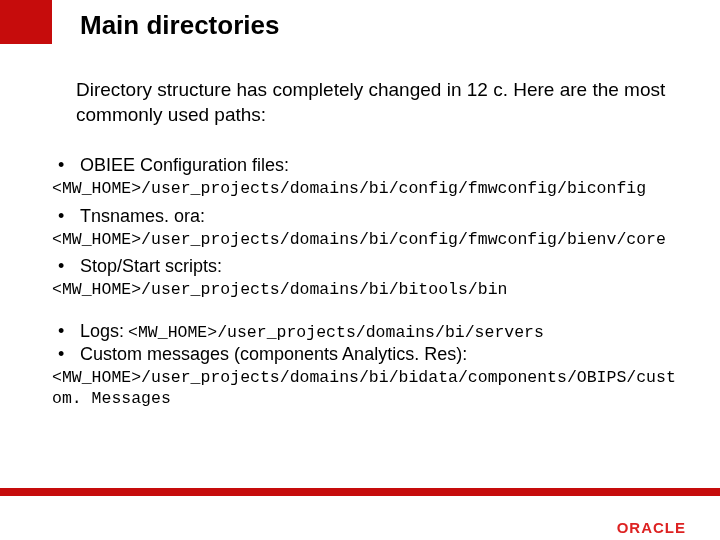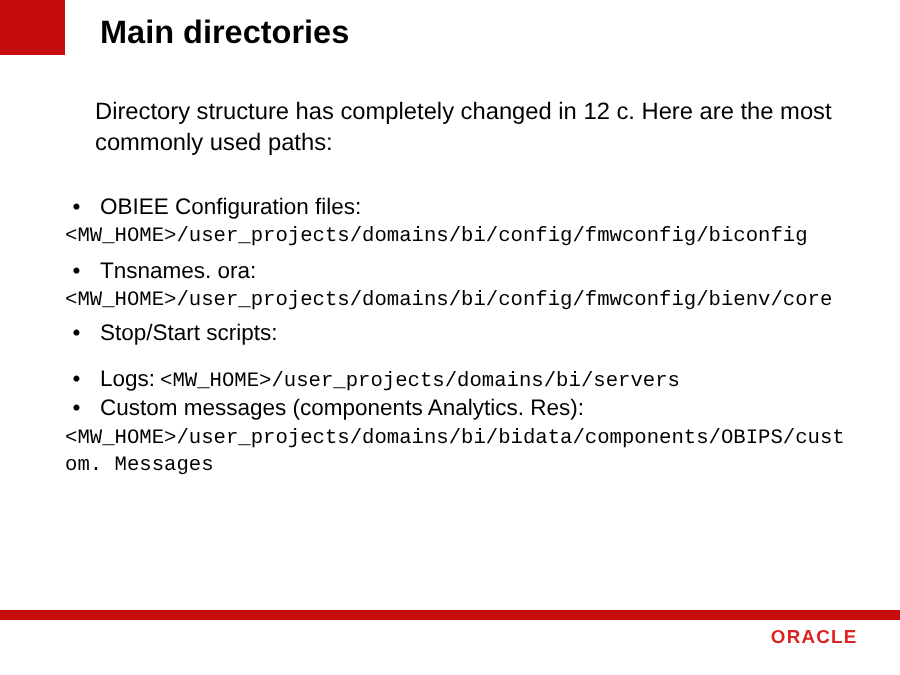--- a/index.html
+++ b/index.html
@@ -10,21 +10,21 @@
   .body { position: absolute; top: 78px; left: 52px; right: 40px; }
   .intro { font-size: 19px; line-height: 1.3; margin-bottom: 28px; margin-left: 24px; }
   ul.bullets { list-style: none; }
   ul.bullets > li { margin-bottom: 2px; }
   .bullet-row { display: flex; align-items: baseline; font-size: 18px; }
   .bullet-dot { width: 28px; flex: 0 0 28px; text-align: left; padding-left: 6px; }
   .bullet-label { font-weight: normal; }
   .path { font-family: "Courier New", Courier, monospace; font-size: 16.5px; line-height: 1.3; word-break: break-all; margin-top: 2px; margin-bottom: 6px; }
   .inline-path { font-family: "Courier New", Courier, monospace; font-size: 16.5px; margin-left: 4px; margin-top: 16px; }
   .footer-bar { position: absolute; left: 0; right: 0; bottom: 44px; height: 8px; background: #c60c0c; }
-  .logo { position: absolute; right: 34px; bottom: 22px; font-family: Arial, sans-serif; font-weight: bold; letter-spacing: 1px; font-size: 15px; color: #d22; display: flex; align-items: center; gap: 4px; }
+  .logo { position: absolute; right: 34px; bottom: 4px; font-family: Arial, sans-serif; font-weight: bold; letter-spacing: 1px; font-size: 15px; color: #d22; display: flex; align-items: center; gap: 4px; }
 </style>
 </head>
 <body>
 
 <div class="slide">
   <div class="red-block"></div>
   <div class="title">Main directories</div>
 
   <div class="body">
     <p class="intro">Directory structure has completely changed in 12 c. Here are the most commonly used paths:</p>
@@ -45,20 +45,21 @@
           <span class="bullet-label">Tnsnames. ora:</span>
         </div>
         <div class="path">&lt;MW_HOME&gt;/user_projects/domains/bi/config/fmwconfig/bienv/core</div>
       </li>
 
       <li>
         <div class="bullet-row">
           <span class="bullet-dot">•</span>
           <span class="bullet-label">Stop/Start scripts:</span>
         </div>
+        <div class="path">&lt;MW_HOME&gt;/user_projects/domains/bi/bitools/bin</div>
       </li>
 
       <li>
         <div class="bullet-row">
           <span class="bullet-dot">•</span>
           <span class="bullet-label">Logs:</span>
           <span class="inline-path">&lt;MW_HOME&gt;/user_projects/domains/bi/servers</span>
         </div>
       </li>
 

